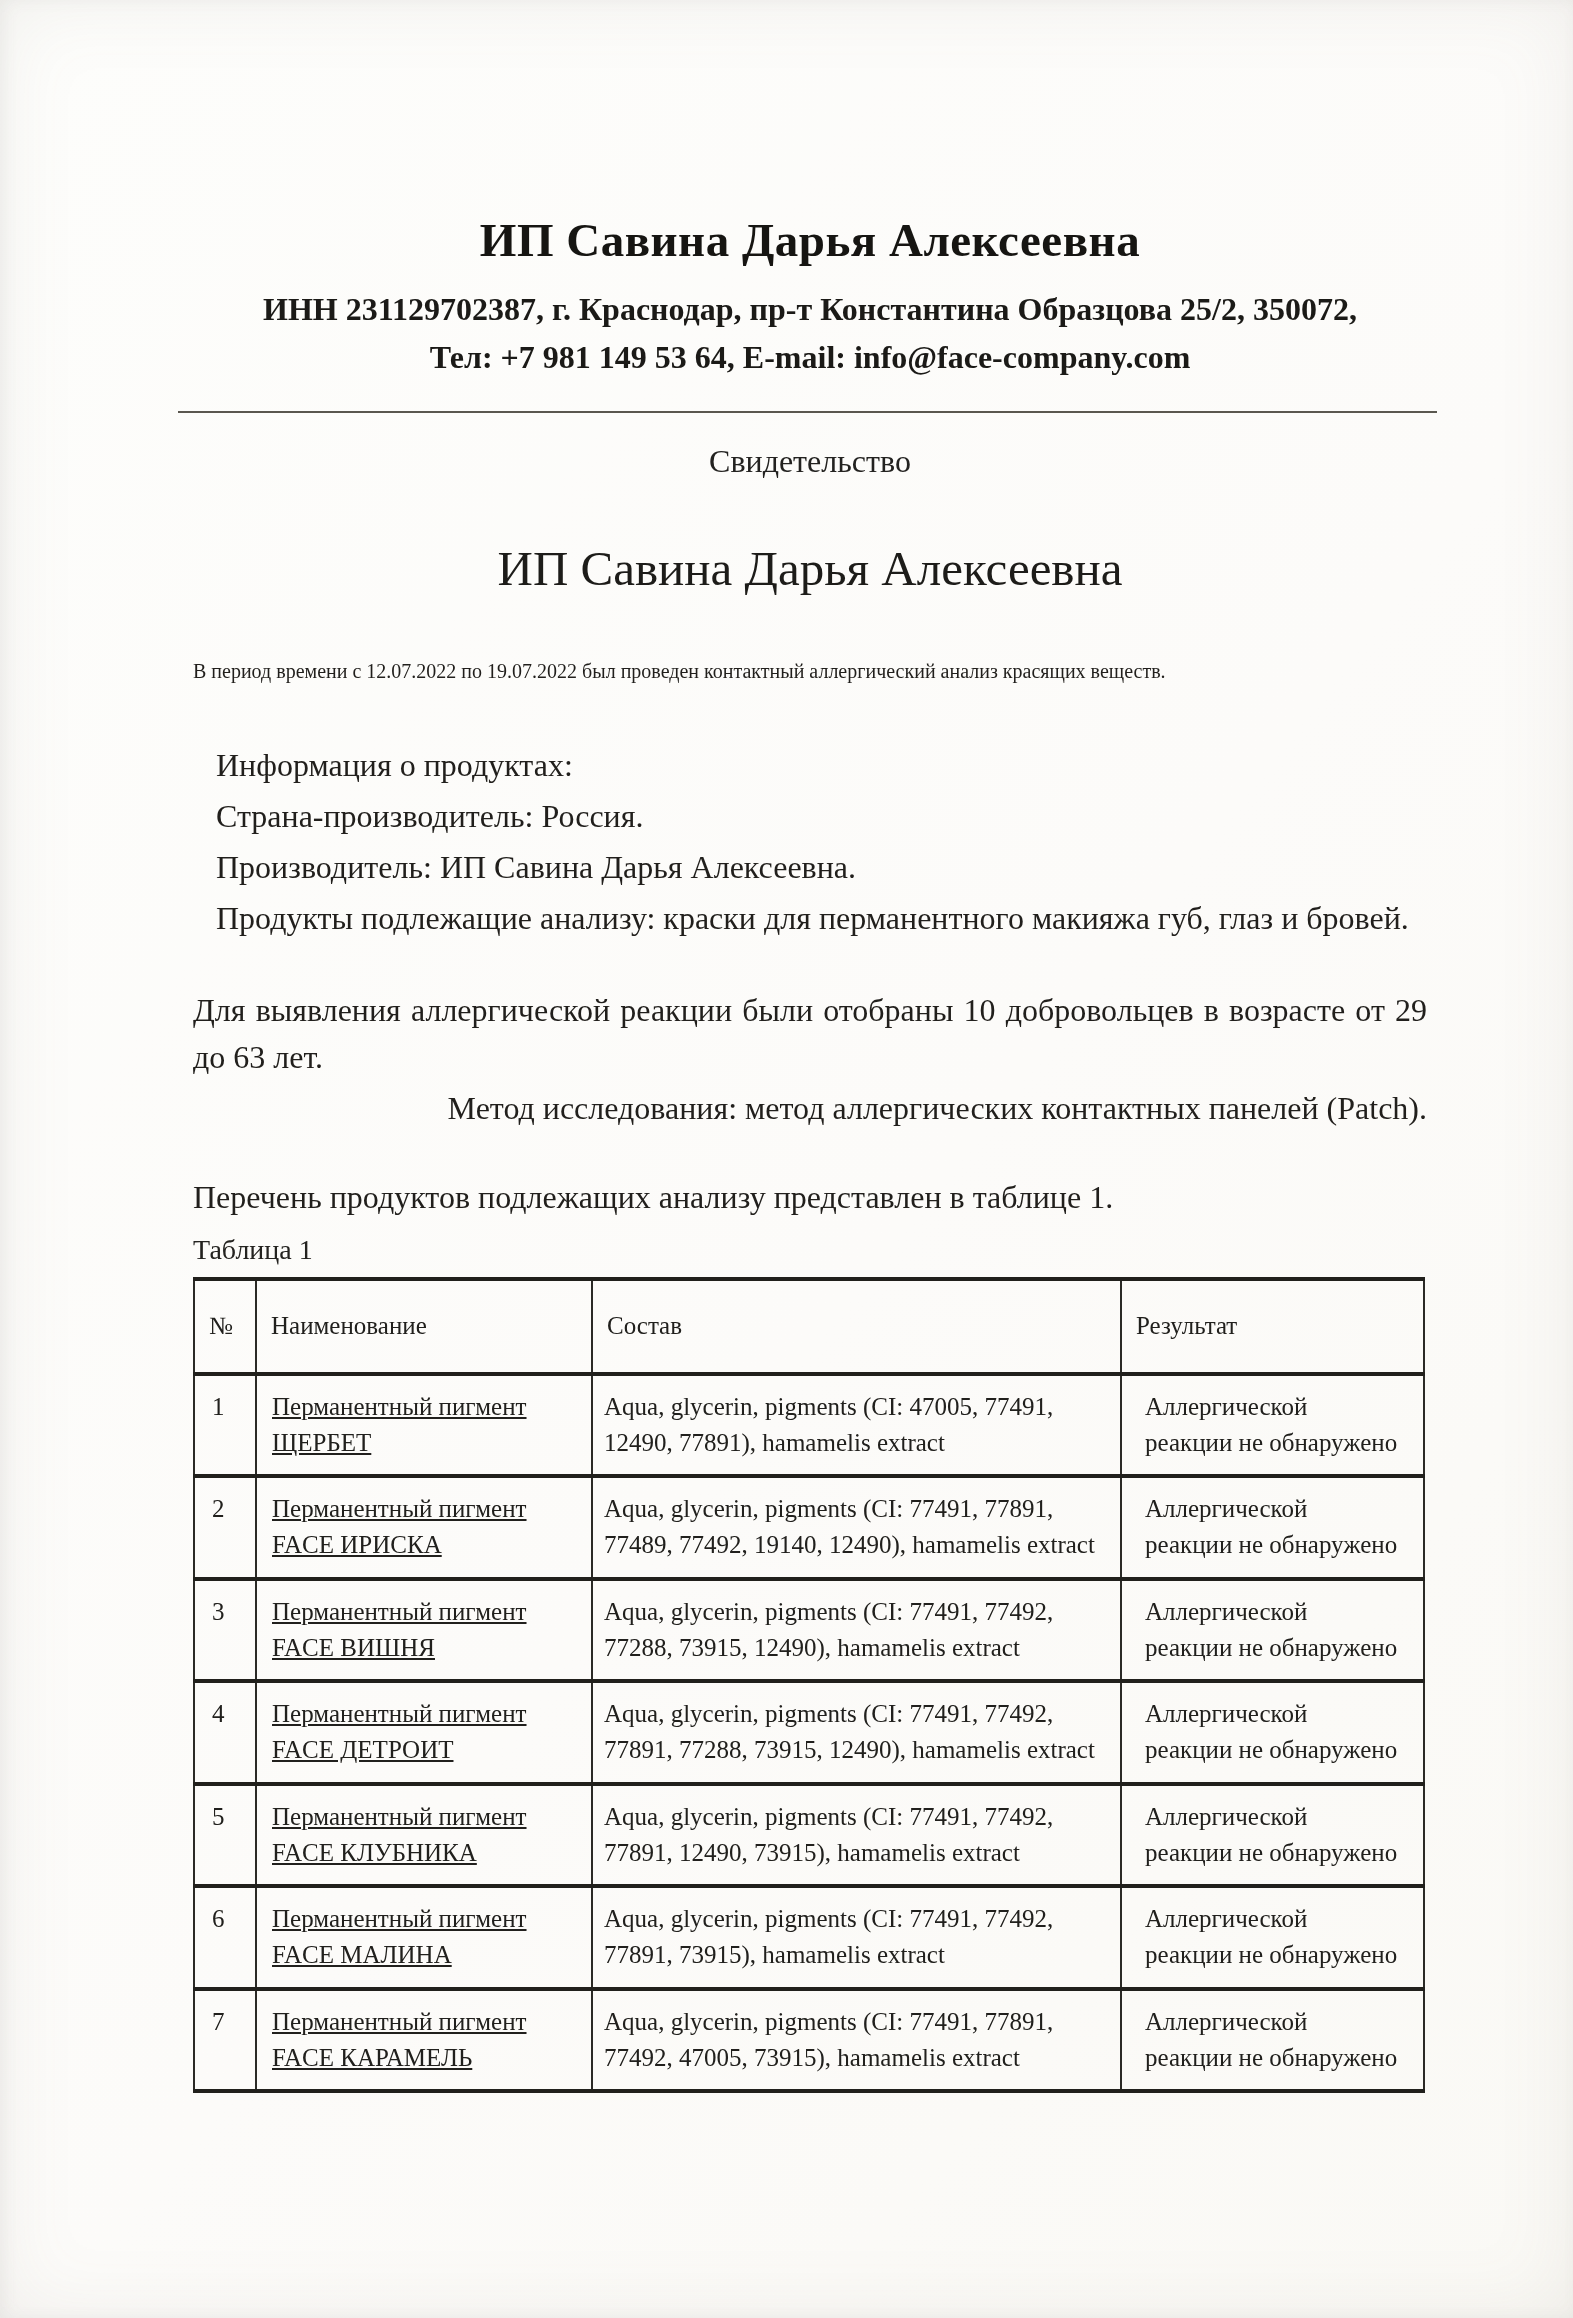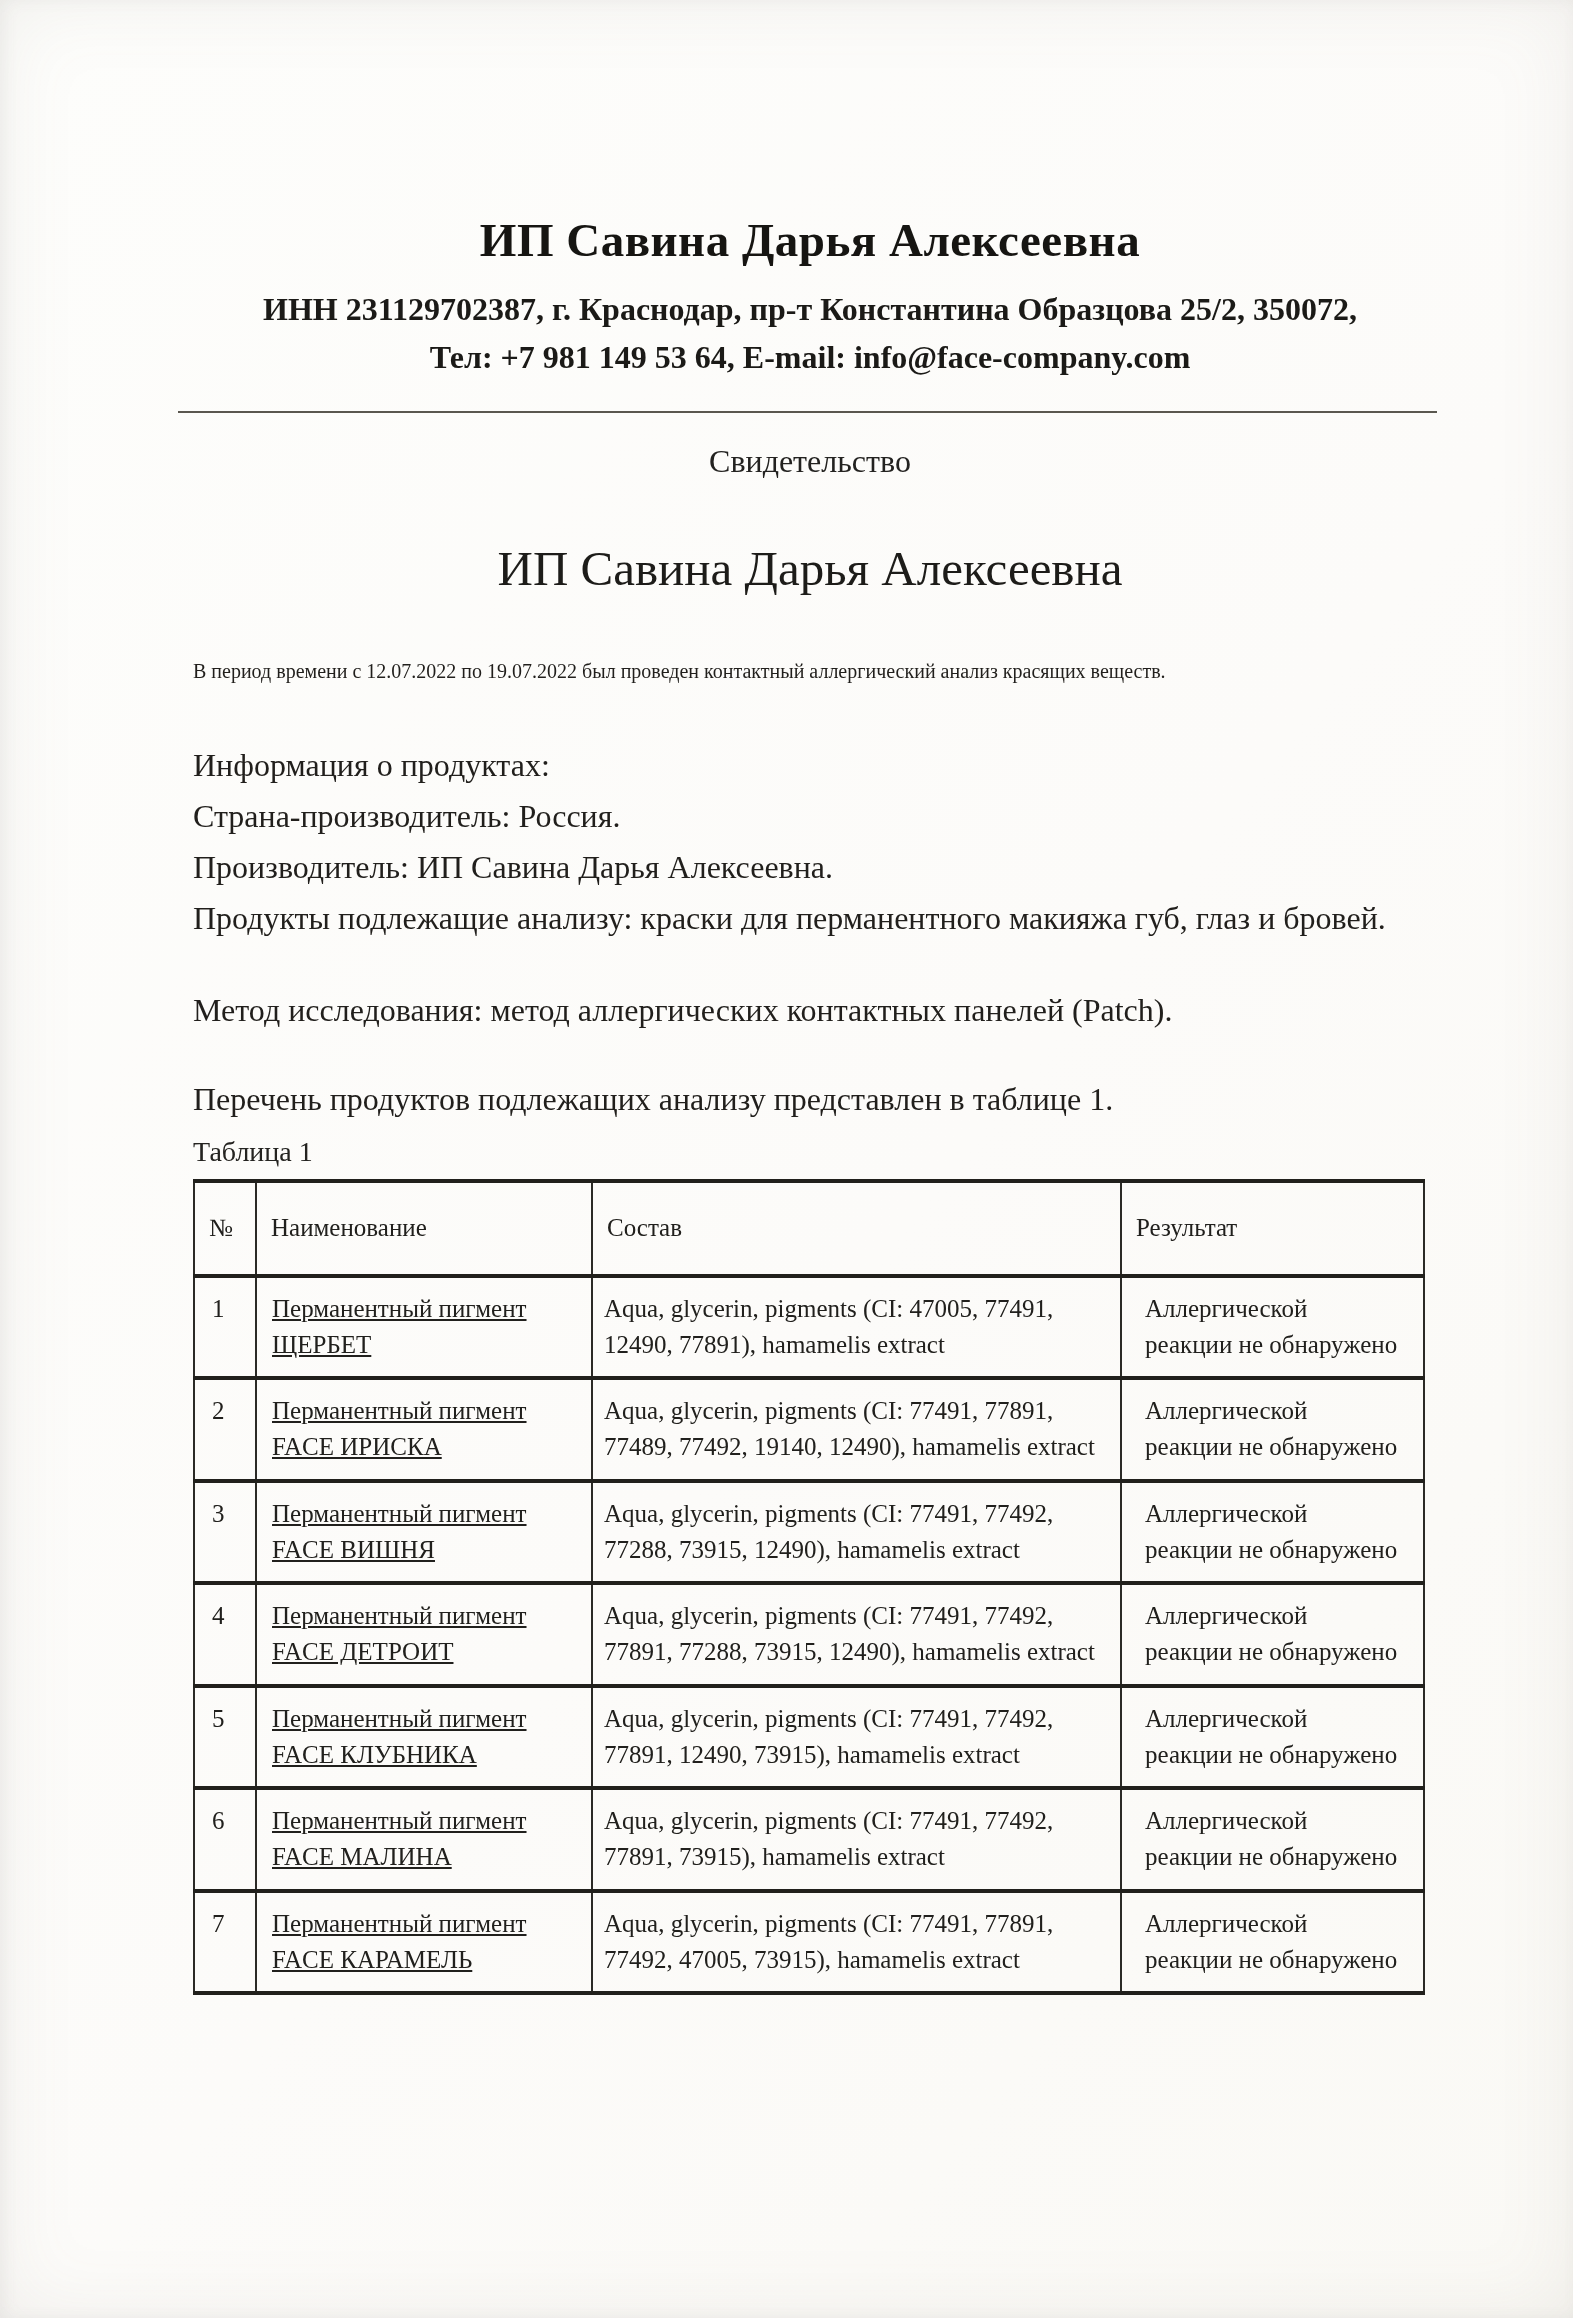--- a/index.html
+++ b/index.html
@@ -46,21 +46,21 @@
     text-align: center;
     font-size: 49px; font-weight: normal; line-height: 1.2;
     color: #1d1c19;
   }
   
   .para {
     margin: 49px 0 0 0;
     font-size: 20px; line-height: 47px; color: #211f1c;
   }
   .justify { text-align: justify; }
-  .info-block { margin-top: 45px; }
+  .info-block { margin-top: 45px; margin-left: 23px; }
   .info-block p { margin: 0; font-size: 32px; line-height: 51px; color: #211f1c; }
   .volunteers-block { margin-top: 43px; }
   .volunteers-block p { margin: 0; font-size: 32px; line-height: 47px; color: #211f1c; }
   .volunteers-block p + p { margin-top: 4px; text-align: right; }
   .table-ref { margin: 42px 0 0 0; font-size: 32px; line-height: 47px; color: #211f1c; }
   .table-caption { margin: 9px 0 0 0; font-size: 28px; line-height: 1.4; color: #242320; }
   
   table.products {
     margin-top: 8px;
     border-collapse: collapse;
@@ -112,20 +112,21 @@
   <p class="para justify">В период времени с 12.07.2022 по 19.07.2022 был проведен контактный аллергический анализ красящих веществ.</p>
 
   <div class="info-block">
     <p>Информация о продуктах:</p>
     <p>Страна-производитель: Россия.</p>
     <p>Производитель: ИП Савина Дарья Алексеевна.</p>
     <p class="justify">Продукты подлежащие анализу: краски для перманентного макияжа губ, глаз и бровей.</p>
   </div>
 
   <div class="volunteers-block">
+    <p class="justify">Для выявления аллергической реакции были отобраны 10 добровольцев в возрасте от 29 до 63 лет.</p>
     <p>Метод исследования: метод аллергических контактных панелей (Patch).</p>
   </div>
 
   <p class="table-ref">Перечень продуктов подлежащих анализу представлен в таблице 1.</p>
 
   <div class="table-caption">Таблица 1</div>
 
   <table class="products">
     <colgroup>
       <col class="c-num">

